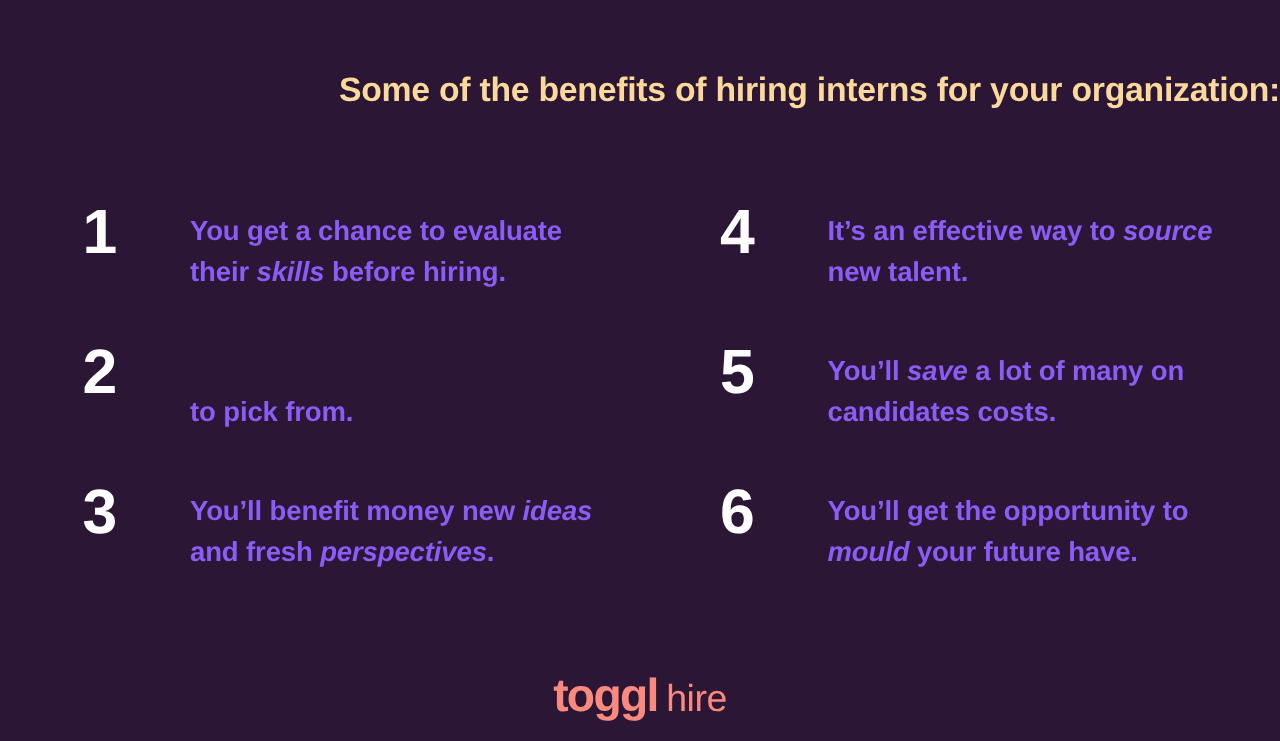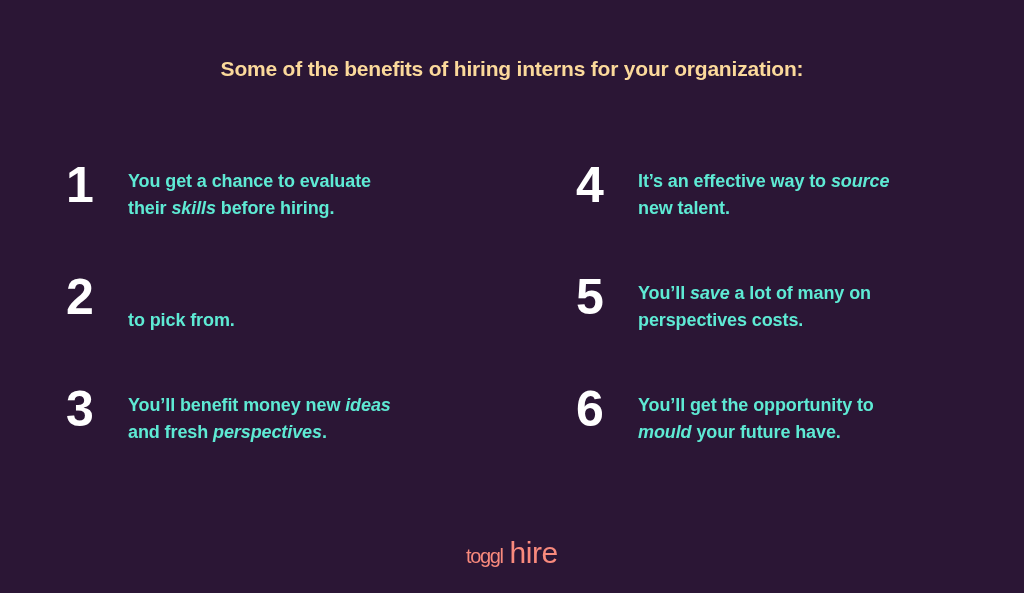--- a/index.html
+++ b/index.html
@@ -21,23 +21,23 @@
     height: 593px;
     background: #2b1635;
     box-sizing: border-box;
   }
 
   .slide-title {
     position: absolute;
     top: 56px;
     left: 0;
     width: 1024px;
-    text-align: center;
+    text-align: right;
     color: #fbd99b;
-    font-size: 21px;
+    font-size: 27px;
     font-weight: 700;
     letter-spacing: -0.2px;
     line-height: 1.2;
     white-space: nowrap;
   }
 
   .benefits-grid {
     position: absolute;
     top: 160px;
     left: 0;
@@ -73,47 +73,48 @@
     font-size: 50px;
     font-weight: 700;
     line-height: 0.92;
     width: 62px;
     flex: 0 0 62px;
     letter-spacing: -1px;
     margin-top: 2px;
   }
 
   .benefit-text {
-    color: #5eead4;
-    font-size: 18px;
+    color: #8b5cf6;
+    font-size: 22px;
     font-weight: 700;
     line-height: 1.52;
     padding-top: 8px;
     letter-spacing: -0.1px;
+    margin-left: 24px;
   }
 
   .benefit-text em {
     font-style: italic;
     font-weight: 700;
   }
 
   .logo {
     position: absolute;
     left: 0;
     top: 538px;
     width: 1024px;
     text-align: center;
     line-height: 1;
     white-space: nowrap;
   }
 
   .logo-toggl {
     color: #f98a7d;
-    font-size: 20px;
-    font-weight: 400;
+    font-size: 37px;
+    font-weight: 700;
     letter-spacing: -1.4px;
   }
 
   .logo-hire {
     color: #f98a7d;
     font-size: 30px;
     font-weight: 400;
     letter-spacing: -0.4px;
     margin-left: 7px;
   }
@@ -162,21 +163,21 @@
         <div class="benefit-text">
           <span><span>It’s an effective way to </span><em>source</em><span></span></span><br>
           <span><span>new talent.</span><em></em><span></span></span>
         </div>
       </div>
 
       <div class="benefit-item">
         <div class="benefit-number">5</div>
         <div class="benefit-text">
           <span><span>You’ll </span><em>save</em><span> a lot of many on</span></span><br>
-          <span><span>perspectives costs.</span><em></em><span></span></span>
+          <span><span>candidates costs.</span><em></em><span></span></span>
         </div>
       </div>
 
       <div class="benefit-item">
         <div class="benefit-number">6</div>
         <div class="benefit-text">
           <span><span>You’ll get the opportunity to</span><em></em><span></span></span><br>
           <span><span></span><em>mould</em><span> your future have.</span></span>
         </div>
       </div>

